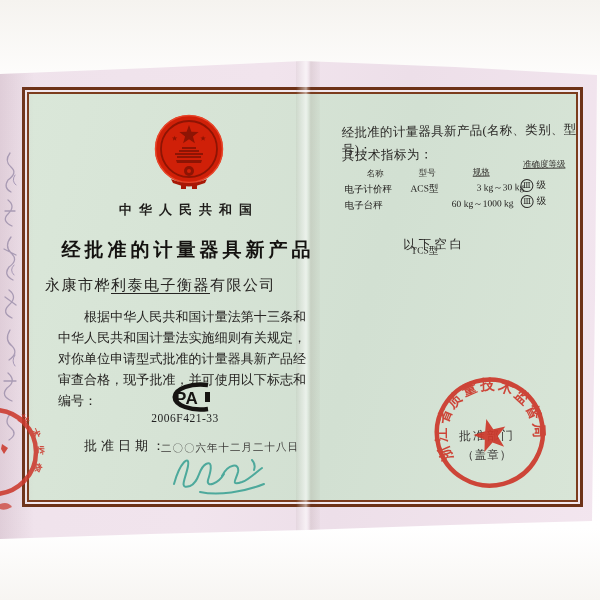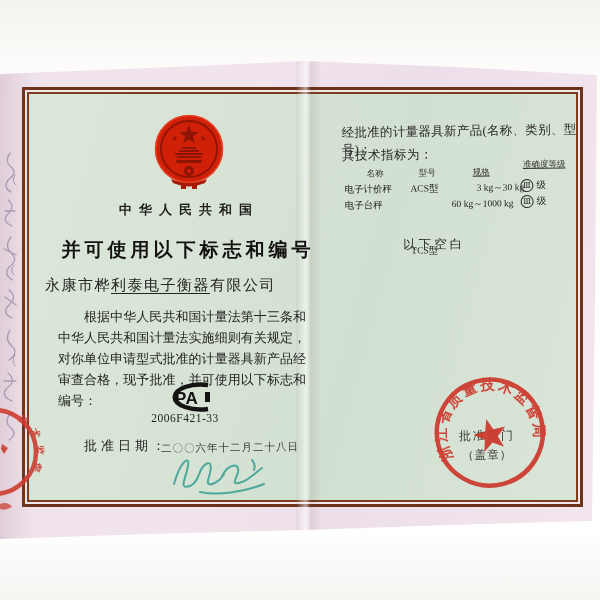--- a/index.html
+++ b/index.html
@@ -128,21 +128,21 @@
     <path d="M24,44 h28 v2 h-28 z M26,47 h24 v2 h-24 z M28,41 h20 v2 h-20 z M31,38 h14 v2 h-14 z" fill="#8e1404"></path>
     <path d="M25,51 h26 l-1,3 h-24 z" fill="#8e1404"></path>
 
     <circle cx="38" cy="62" r="5" fill="#8e1404"></circle>
     <circle cx="38" cy="62" r="2" fill="#d02008"></circle>
     <path d="M20,70 q18,8 36,0 l-2,4 q-16,7 -32,0 z" fill="#a81806"></path>
     <path d="M30,75 h5 v5 h-5 z M41,75 h5 v5 h-5 z" fill="#a81806"></path>
   </svg>
 
   <div class="t country">中华人民共和国</div>
-  <div class="t title">并可使用以下标志和编号</div>
+  <div class="t title">经批准的计量器具新产品</div>
 
   <div class="t company"><span>永康市桦</span><span class="ul">利泰电子衡器</span><span>有限公司</span></div>
 
   <div class="t bodytext">根据中华人民共和国计量法第十三条和中华人民共和国计量法实施细则有关规定，对你单位申请型式批准的计量器具新产品经审查合格，现予批准，并可使用以下标志和编号：</div>
 
   <svg class="cpalogo" width="64" height="34" viewBox="0 0 64 34">
     <path d="M55,5 A 26,12.5 0 1 0 55,29" fill="none" stroke="#161412" stroke-width="4.5"></path>
     <rect x="52" y="12" width="5" height="10" fill="#161412"></rect>
     <text x="22" y="23.5" font-size="17" font-weight="bold" letter-spacing="0.5" font-family="'Liberation Sans','DejaVu Sans',sans-serif" fill="#161412">PA</text>
   </svg>

